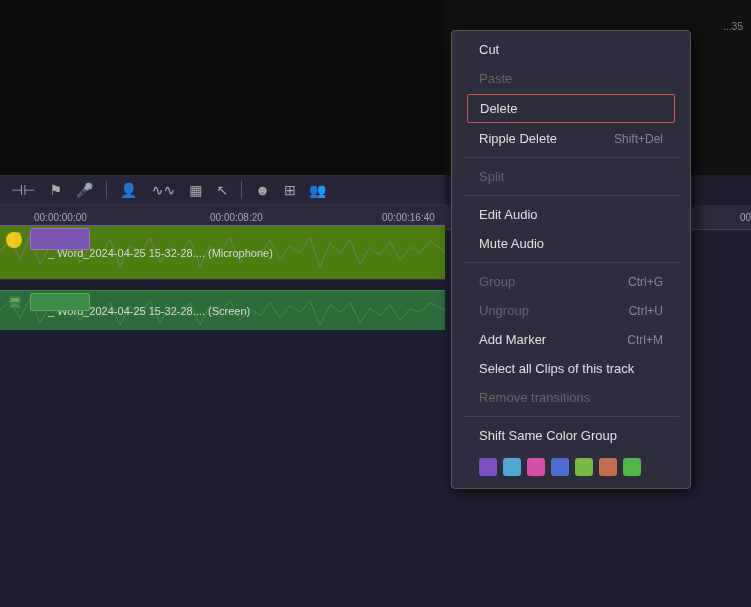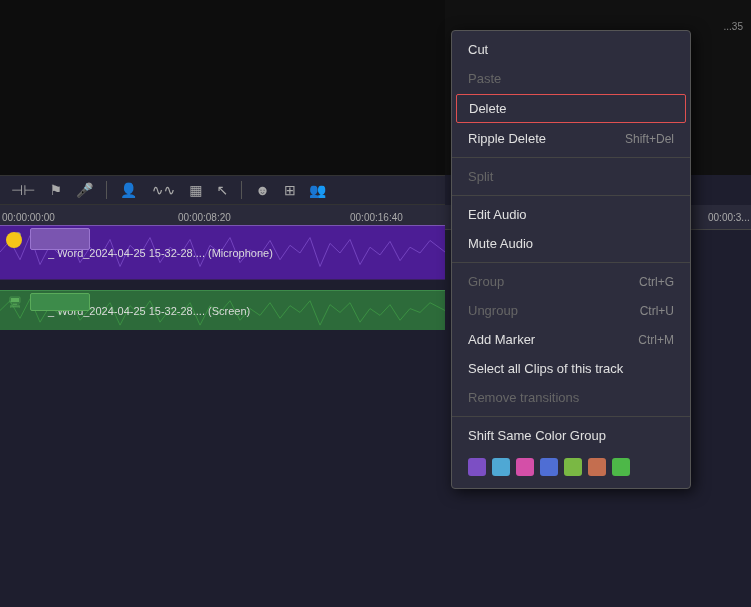--- a/index.html
+++ b/index.html
@@ -79,40 +79,41 @@
       background: #2a2a3a;
       border-bottom: 1px solid #444;
       display: flex;
       align-items: center;
     }
 
     .ruler-time {
       color: #aaa;
       font-size: 10px;
       position: absolute;
+      margin-left: 32px;
     }
 
     
     .tracks-area {
       position: absolute;
       top: 230px;
       left: 0;
       width: 751px;
       height: 377px;
       background: #1e1e2e;
     }
 
     
     .audio-track-purple {
       position: absolute;
       top: 225px;
       left: 0;
       width: 445px;
       height: 55px;
-      background: #4c1d95;
+      background: #4d7c0f;
       border-top: 1px solid #7a55b0;
       border-bottom: 1px solid #3a2060;
       display: flex;
       align-items: center;
       padding-left: 8px;
     }
 
     .track-label-purple {
       color: #ddd;
       font-size: 11px;
@@ -152,21 +153,21 @@
     .context-menu {
       position: absolute;
       top: 30px;
       left: 451px;
       width: 240px;
       background: #2d2d3d;
       border: 1px solid #555;
       border-radius: 4px;
       box-shadow: 3px 3px 15px rgba(0,0,0,0.7);
       z-index: 100;
-      padding: 4px 0;
+      padding: 4px 11px;
     }
 
     .menu-item {
       display: flex;
       justify-content: space-between;
       align-items: center;
       padding: 7px 16px;
       cursor: pointer;
       color: #e0e0e0;
       font-size: 13px;

